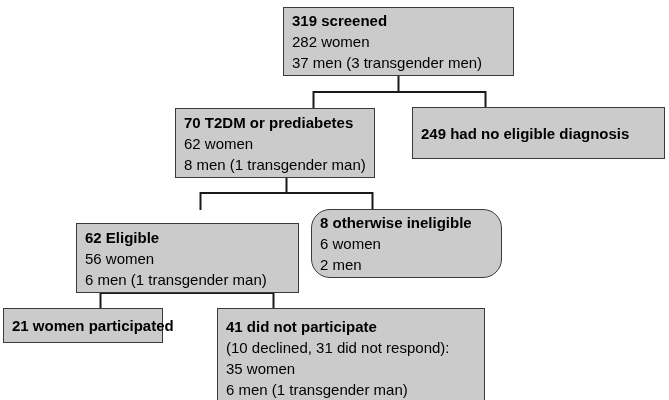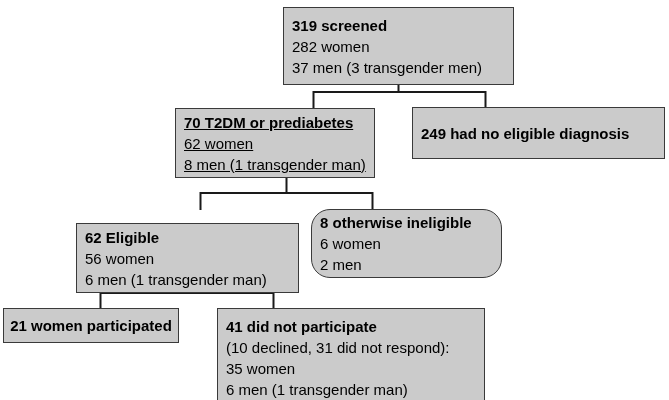--- a/index.html
+++ b/index.html
@@ -50,27 +50,27 @@
 <body>
 
 <div class="canvas">
 
   <svg class="connectors" width="669" height="400" viewBox="0 0 669 400" aria-hidden="true">
     <path d="M398.5 76 L398.5 92 M313.5 108 L313.5 92 L485.5 92 L485.5 108" stroke="#1a1a1a"></path>
     <path d="M286.5 178 L286.5 194 M200.5 210 L200.5 193 L372.5 193 L372.5 209" stroke="#1a1a1a"></path>
     <path d="M187.5 280 L187.5 294 M100.5 308 L100.5 293 L273.5 293 L273.5 308" stroke="#1a1a1a"></path>
   </svg>
 
-  <div class="box" style="left:283px; top:7px; width:231px; height:78px;">
+  <div class="box" style="left:283px; top:7px; width:231px; height:69px;">
     <div class="box-title">319 screened</div>
     <div class="box-line">282 women</div>
     <div class="box-line">37 men (3 transgender men)</div>
   </div>
 
-  <div class="box" style="left:175px; top:108px; width:200px; height:70px;text-decoration:underline;">
+  <div class="box" style="left:175px; top:108px; width:200px; height:70px;">
     <div class="box-title">70 T2DM or prediabetes</div>
     <div class="box-line">62 women</div>
     <div class="box-line">8 men (1 transgender man)</div>
   </div>
 
   <div class="box" style="left:412px; top:107px; width:253px; height:52px;">
     <div class="box-title">249 had no eligible diagnosis</div>
   </div>
 
   <div class="box" style="left:76px; top:223px; width:223px; height:70px;">
@@ -78,21 +78,21 @@
     <div class="box-line">56 women</div>
     <div class="box-line">6 men (1 transgender man)</div>
   </div>
 
   <div class="box" style="left:311px; top:209px; width:191px; height:69px;border-radius:19px;">
     <div class="box-title">8 otherwise ineligible</div>
     <div class="box-line">6 women</div>
     <div class="box-line">2 men</div>
   </div>
 
-  <div class="box" style="left:3px; top:308px; width:176px; height:35px;align-items:center;">
+  <div class="box" style="left:3px; top:308px; width:160px; height:35px;">
     <div class="box-title">21 women participated</div>
   </div>
 
   <div class="box" style="left:217px; top:308px; width:268px; height:100px;">
     <div class="box-title">41 did not participate</div>
     <div class="box-line">(10 declined, 31 did not respond):</div>
     <div class="box-line">35 women</div>
     <div class="box-line">6 men (1 transgender man)</div>
   </div>
 

